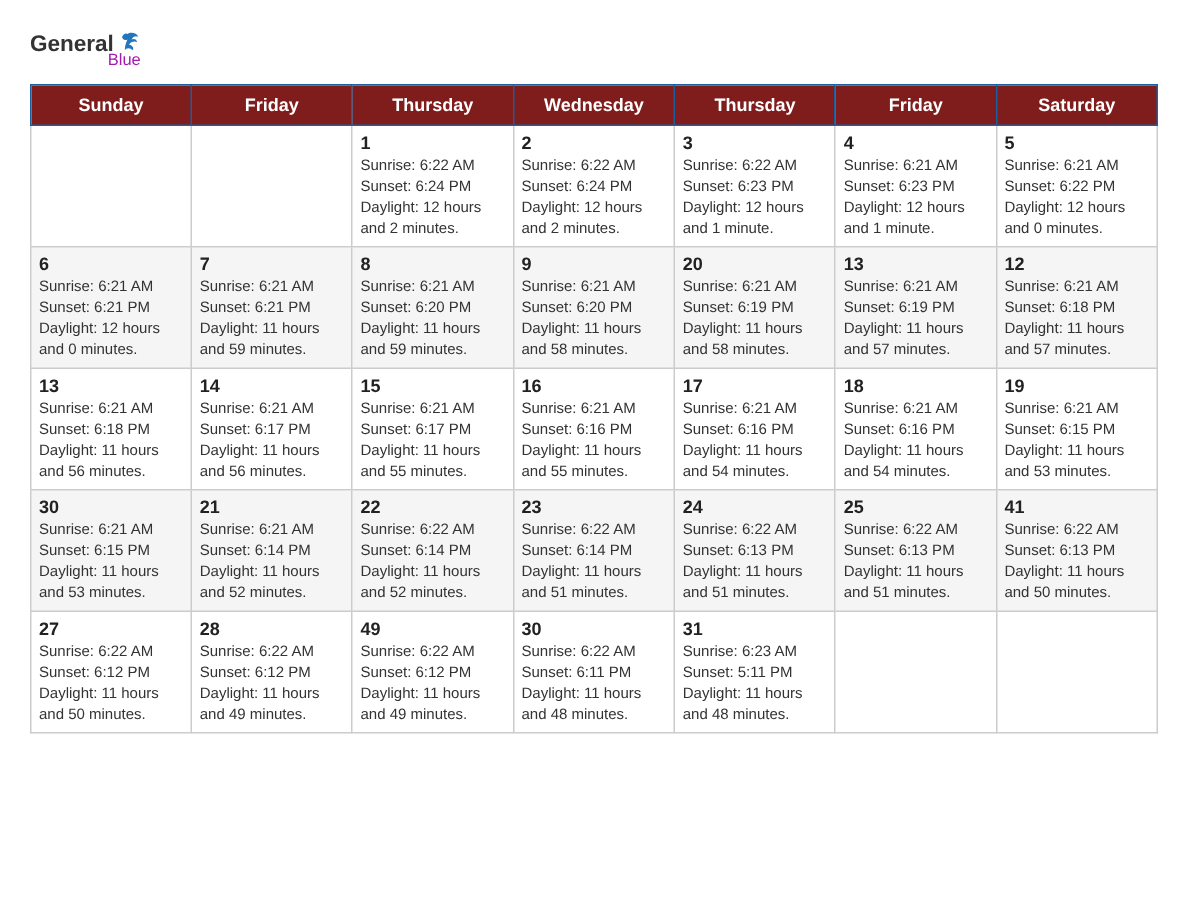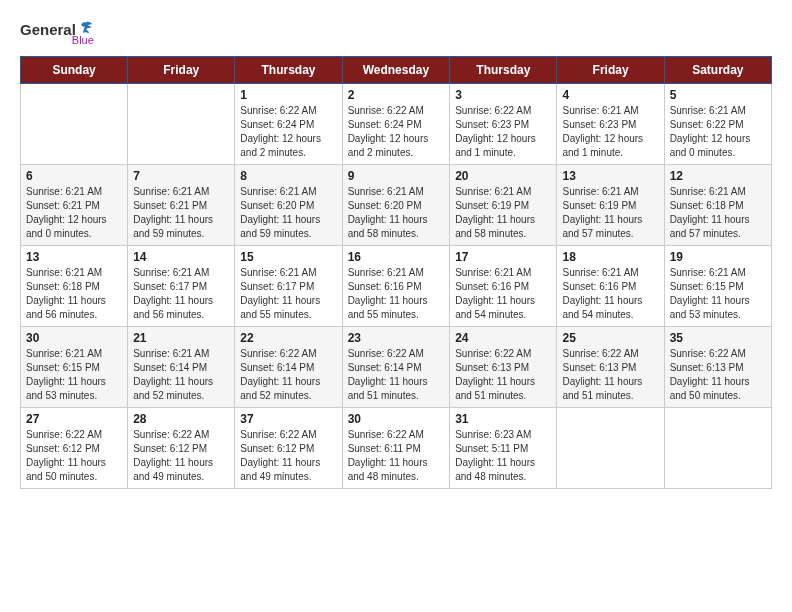--- a/index.html
+++ b/index.html
@@ -255,41 +255,41 @@
 Sunset: 6:13 PM
 Daylight: 11 hours and 51 minutes.</div>
         </td>
         <td>
           <span class="day-num">25</span>
           <div class="day-info" style="white-space: pre-line;">Sunrise: 6:22 AM
 Sunset: 6:13 PM
 Daylight: 11 hours and 51 minutes.</div>
         </td>
         <td>
-          <span class="day-num">35</span>
+          <span class="day-num">41</span>
           <div class="day-info" style="white-space: pre-line;">Sunrise: 6:22 AM
 Sunset: 6:13 PM
 Daylight: 11 hours and 50 minutes.</div>
         </td>
       </tr>
       <tr>
         <td>
           <span class="day-num">27</span>
           <div class="day-info" style="white-space: pre-line;">Sunrise: 6:22 AM
 Sunset: 6:12 PM
 Daylight: 11 hours and 50 minutes.</div>
         </td>
         <td>
           <span class="day-num">28</span>
           <div class="day-info" style="white-space: pre-line;">Sunrise: 6:22 AM
 Sunset: 6:12 PM
 Daylight: 11 hours and 49 minutes.</div>
         </td>
         <td>
-          <span class="day-num">37</span>
+          <span class="day-num">49</span>
           <div class="day-info" style="white-space: pre-line;">Sunrise: 6:22 AM
 Sunset: 6:12 PM
 Daylight: 11 hours and 49 minutes.</div>
         </td>
         <td>
           <span class="day-num">30</span>
           <div class="day-info" style="white-space: pre-line;">Sunrise: 6:22 AM
 Sunset: 6:11 PM
 Daylight: 11 hours and 48 minutes.</div>
         </td>

